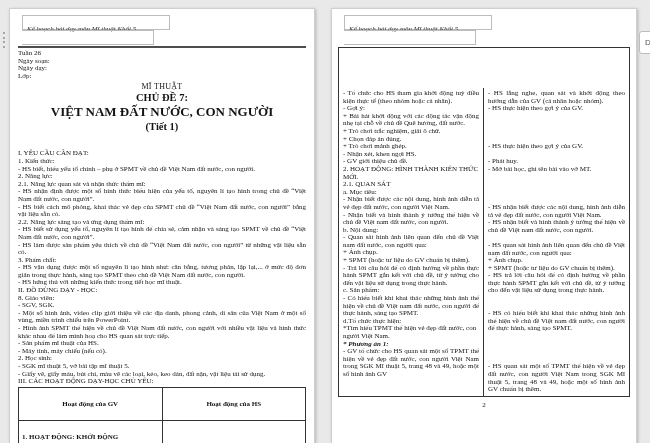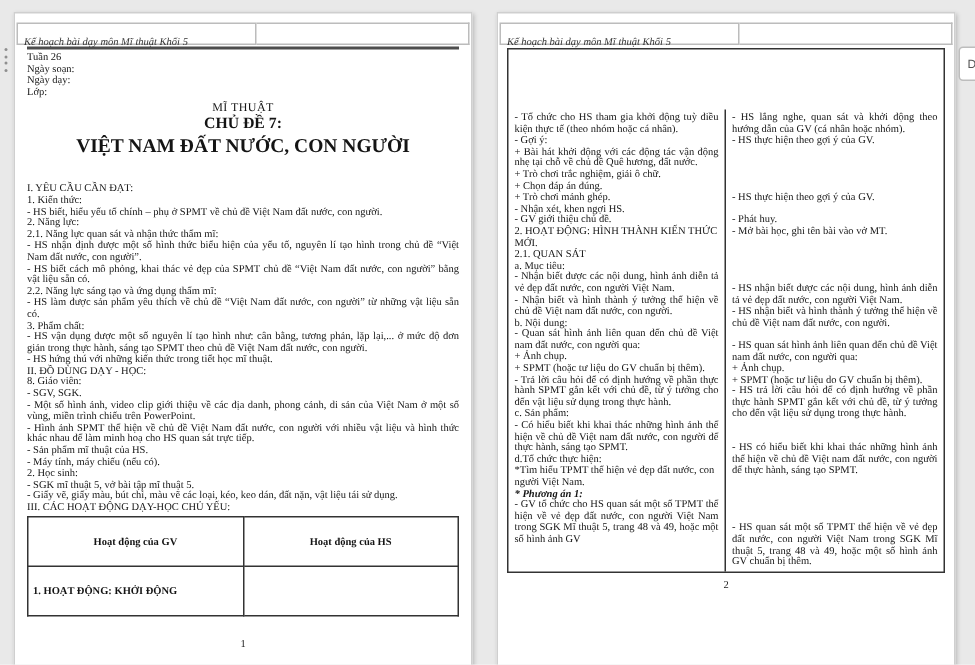--- a/index.html
+++ b/index.html
@@ -6,21 +6,21 @@
   body{width:650px;height:443px;overflow:hidden;font-family:"Liberation Serif","DejaVu Serif",serif;}
   .stage{position:relative;width:650px;height:443px;background:#e9e9e9;overflow:hidden;}
 
   
   .page{position:absolute;top:8px;width:306px;height:460px;background:#fff;
         border:1px solid #cfcfcf;box-shadow:1px 1px 3px rgba(0,0,0,.22);box-sizing:border-box;color:#141414;}
   .page1{left:9px;}
   .page2{left:331px;}
 
   
-  .hdr{display:flex;margin:6px 1px 0;}
+  .hdr{display:flex;margin:6px 12px 0;flex-direction:column;}
   .hdr-cell{border:1px solid #bcbcbc;height:15px;box-sizing:border-box;}
   .hdr-left{width:53%;padding:1px 4px;}
   .hdr-right{width:47%;border-left:none;}
   .hdr-text{font-style:italic;font-size:7px;color:#333;white-space:nowrap;}
   .hdr-rule{margin:1px 8px 2px;border-top:2px solid #4d4d4d;}
   .page2 .hdr{margin-bottom:2px;}
 
   
   .meta{margin:1px 8px 0;}
   .title-block{text-align:center;margin:2px 8px 17px;}
@@ -86,31 +86,33 @@
         <div class="para p-b">Tuần 26</div>
         <div class="para p-n">Ngày soạn:</div>
         <div class="para p-n">Ngày dạy:</div>
         <div class="para p-n">Lớp:</div>
       </div>
 
     <div class="title-block">
       <div class="t-subject">MĨ THUẬT</div>
       <div class="t-theme">CHỦ ĐỀ 7:</div>
       <div class="t-main">VIỆT NAM ĐẤT NƯỚC, CON NGƯỜI</div>
+      <div class="t-period">(Tiết 1)</div>
     </div>
 
     <div class="paras">
         <div class="para p-b">I. YÊU CẦU CẦN ĐẠT:</div>
         <div class="para p-b">1. Kiến thức:</div>
         <div class="para p-n">- HS biết, hiểu yếu tố chính – phụ ở SPMT về chủ đề Việt Nam đất nước, con người.</div>
         <div class="para p-b">2. Năng lực:</div>
         <div class="para p-b">2.1. Năng lực quan sát và nhận thức thẩm mĩ:</div>
         <div class="para p-n">- HS nhận định được một số hình thức biểu hiện của yếu tố, nguyên lí tạo hình trong chủ đề “Việt Nam đất nước, con người”.</div>
         <div class="para p-n">- HS biết cách mô phỏng, khai thác vẻ đẹp của SPMT chủ đề “Việt Nam đất nước, con người” bằng vật liệu sẵn có.</div>
         <div class="para p-b">2.2. Năng lực sáng tạo và ứng dụng thẩm mĩ:</div>
+        <div class="para p-n">- HS biết sử dụng yếu tố, nguyên lí tạo hình để chia sẻ, cảm nhận và sáng tạo SPMT về chủ đề “Việt Nam đất nước, con người”.</div>
         <div class="para p-n">- HS làm được sản phẩm yêu thích về chủ đề “Việt Nam đất nước, con người” từ những vật liệu sẵn có.</div>
         <div class="para p-b">3. Phẩm chất:</div>
         <div class="para p-n">- HS vận dụng được một số nguyên lí tạo hình như: cân bằng, tương phản, lặp lại,... ở mức độ đơn giản trong thực hành, sáng tạo SPMT theo chủ đề Việt Nam đất nước, con người.</div>
         <div class="para p-n">- HS hứng thú với những kiến thức trong tiết học mĩ thuật.</div>
         <div class="para p-b">II. ĐỒ DÙNG DẠY - HỌC:</div>
         <div class="para p-b">8. Giáo viên:</div>
         <div class="para p-n">- SGV, SGK.</div>
         <div class="para p-n">- Một số hình ảnh, video clip giới thiệu về các địa danh, phong cảnh, di sản của Việt Nam ở một số vùng, miền trình chiếu trên PowerPoint.</div>
         <div class="para p-n">- Hình ảnh SPMT thể hiện về chủ đề Việt Nam đất nước, con người với nhiều vật liệu và hình thức khác nhau để làm minh hoạ cho HS quan sát trực tiếp.</div>
         <div class="para p-n">- Sản phẩm mĩ thuật của HS.</div>

